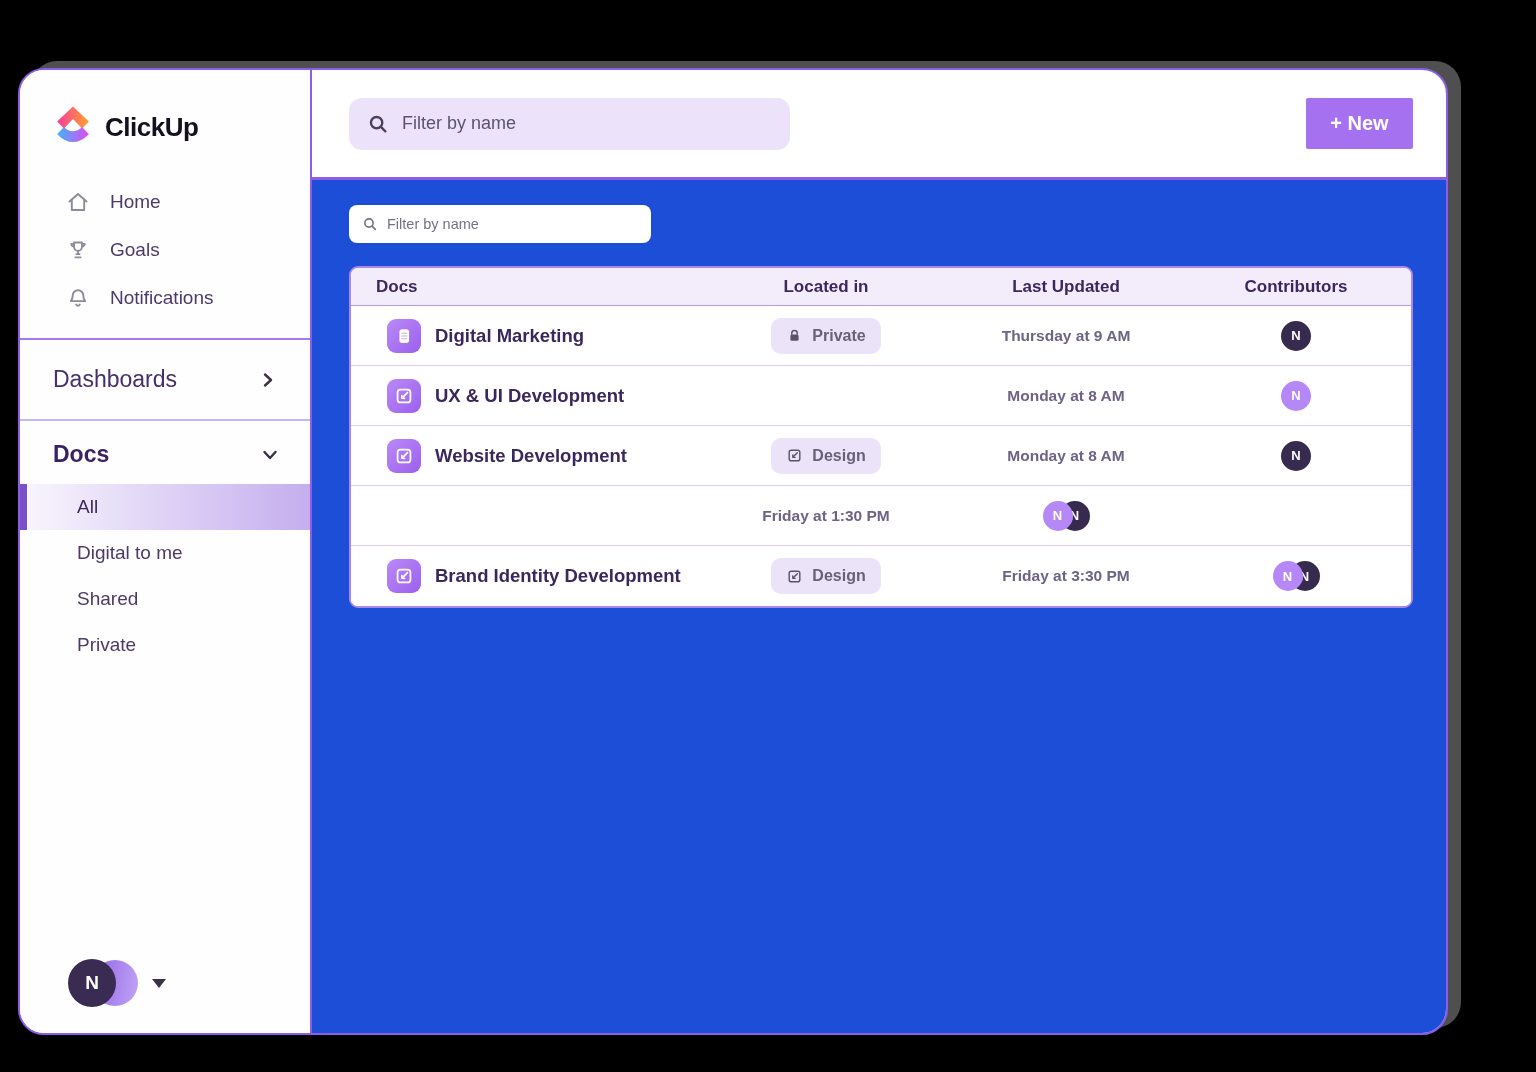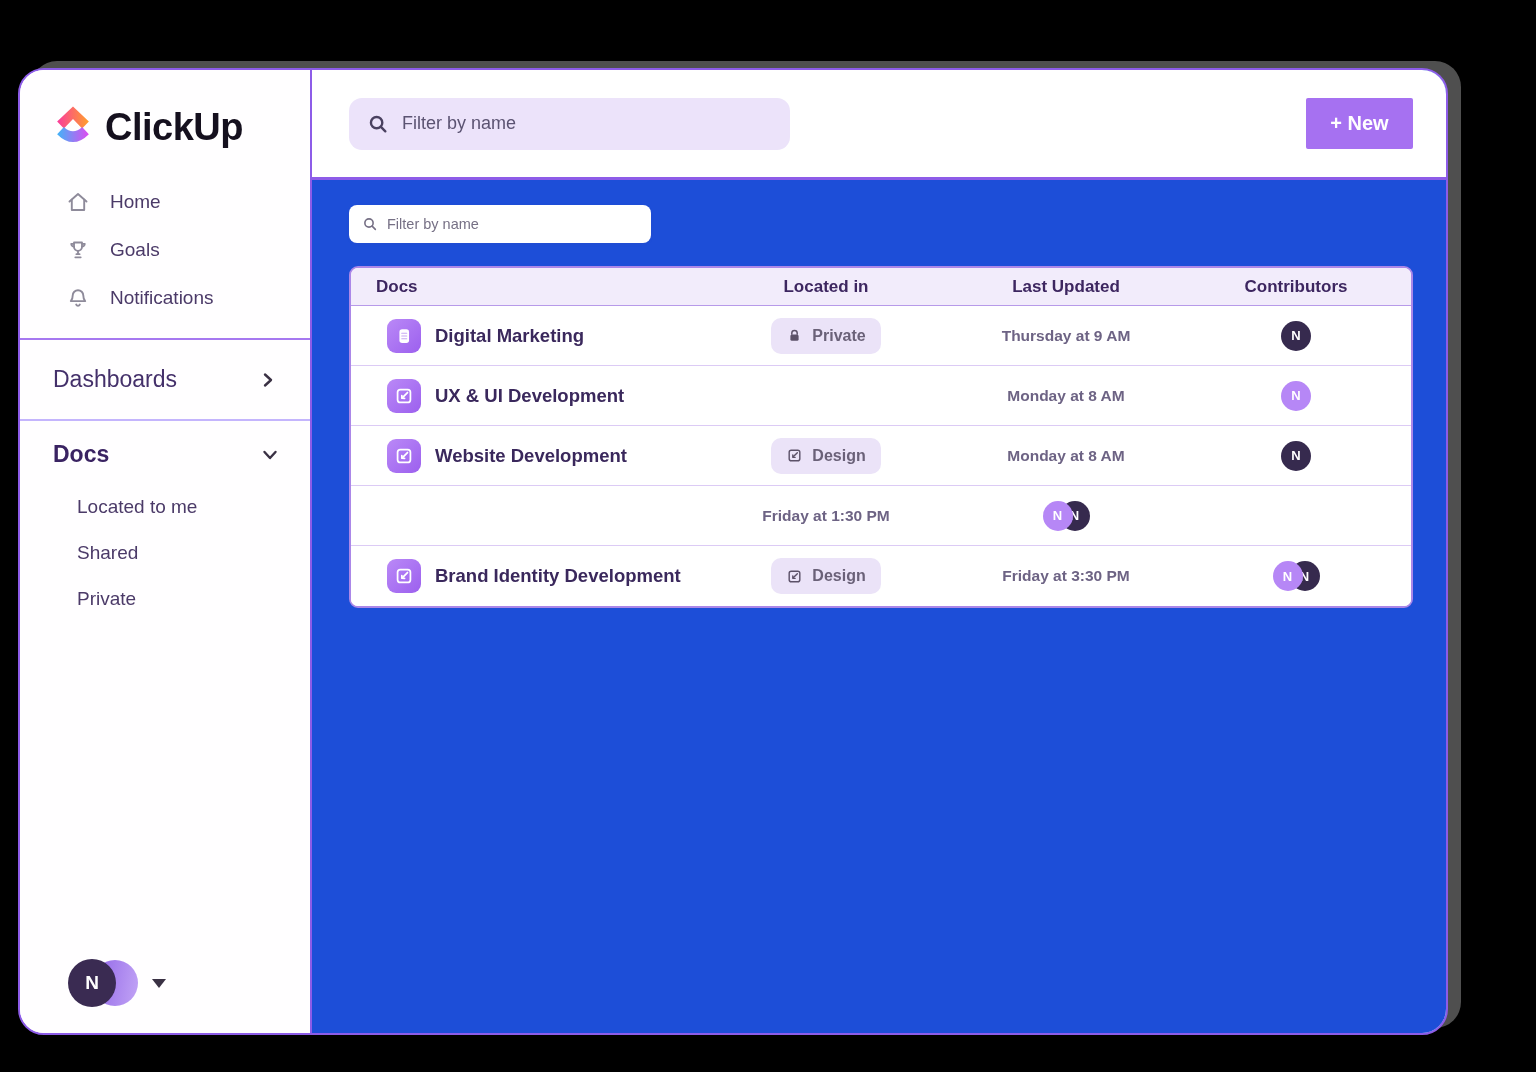--- a/index.html
+++ b/index.html
@@ -9,21 +9,21 @@
     position:absolute; left:18px; top:68px; width:1430px; height:967px;
     background:#fff; border:2.5px solid #8d5ce8; border-radius:26px;
     display:flex; overflow:hidden;
     box-shadow:13px -7px 0 rgba(128,128,128,0.62);
   }
 
   
   .sidebar { width:292px; min-width:292px; background:#fffeff; border-right:2px solid #8d5ce8; position:relative; display:flex; flex-direction:column; }
   .logo-row { display:flex; align-items:center; gap:12px; padding:34px 0 24px 33px; }
   .logo-mark { width:40px; height:46px; }
-  .logo-word { font-size:38px; font-weight:800; color:#15101e; letter-spacing:-0.5px; }
+  .logo-word { font-size:26px; font-weight:800; color:#15101e; letter-spacing:-0.5px; }
 
   .nav { padding:4px 0 16px 0;text-align:center; }
   .nav-item { display:flex; align-items:center; gap:20px; padding:12px 0 12px 46px; font-size:19px; color:#4b3a68; cursor:pointer; }
   .nav-icon { width:24px; height:24px; display:flex; align-items:center; justify-content:center; }
   .nav-icon svg { width:24px; height:24px; }
 
   .dash-section { border-top:2px solid #a678f0; border-bottom:2px solid #c4b5fd; padding:26px 34px 26px 33px; display:flex; align-items:center; justify-content:space-between; cursor:pointer; }
   .dash-label { font-size:23px; color:#44306a; }
   .chev { width:16px; height:16px; }
 
@@ -144,21 +144,22 @@
     </div>
 
     <div class="docs-section">
       <div class="docs-header">
         <span class="docs-title">Docs</span>
         <svg class="chev" viewBox="0 0 16 16" fill="none" stroke="#3a3144" stroke-width="2.4" stroke-linecap="round" stroke-linejoin="round">
             <path d="M2.5 5 L8 11 L13.5 5"></path>
           </svg>
       </div>
       <div id="docs-items">
-          <div class="docs-item">Located to me</div>
+          <div class="docs-item selected">All</div>
+          <div class="docs-item">Digital to me</div>
           <div class="docs-item">Shared</div>
           <div class="docs-item">Private</div>
         </div>
     </div>
 
     <div class="user-area">
       <div class="user-avatar">N</div>
       <div class="user-blob"></div>
       <div class="user-caret"></div>
     </div>

